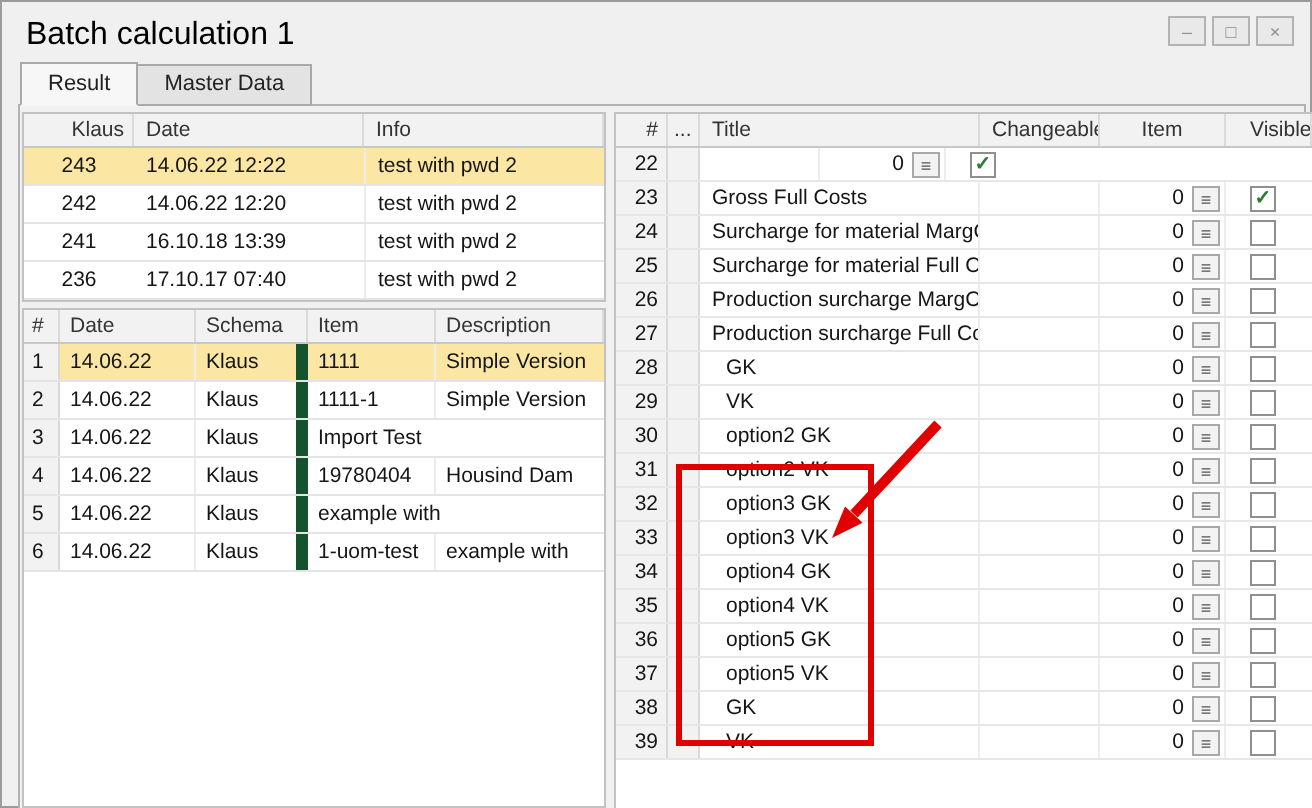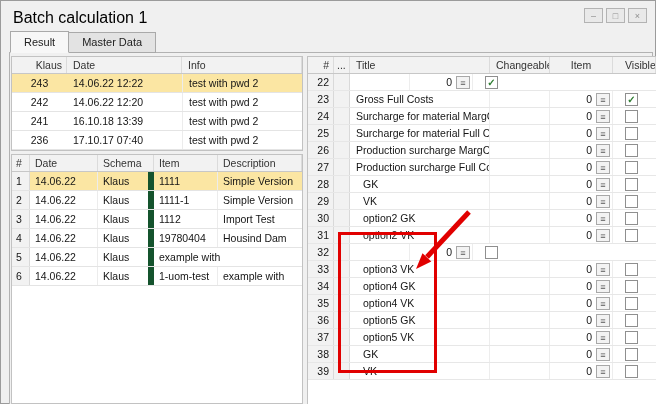--- a/index.html
+++ b/index.html
@@ -175,21 +175,20 @@
           <div class="cell ic-num rh">2</div>
           <div class="cell ic-date">14.06.22</div>
           <div class="cell ic-schema">Klaus</div>
           <div class="cell ic-item">1111-1</div>
           <div class="cell ic-desc">Simple Version</div>
         </div>
         <div class="grid-row i-row">
           <div class="cell ic-num rh">3</div>
           <div class="cell ic-date">14.06.22</div>
           <div class="cell ic-schema">Klaus</div>
-          <div class="cell ic-item">1112</div>
           <div class="cell ic-desc">Import Test</div>
         </div>
         <div class="grid-row i-row">
           <div class="cell ic-num rh">4</div>
           <div class="cell ic-date">14.06.22</div>
           <div class="cell ic-schema">Klaus</div>
           <div class="cell ic-item">19780404</div>
           <div class="cell ic-desc">Housind Dam</div>
         </div>
         <div class="grid-row i-row">
@@ -313,20 +312,21 @@
           <div class="cell sc-title indent">option2 VK</div>
           <div class="cell sc-chg"></div>
           <div class="cell sc-color"><span class="color-val">0</span><button class="color-btn">≡</button></div>
           <div class="cell sc-vis">
             <div class="checkbox"></div>
           </div>
         </div>
         <div class="s-row">
           <div class="cell sc-num rh">32</div>
           <div class="cell sc-dots rh"></div>
+          <div class="cell sc-title indent">option3 GK</div>
           <div class="cell sc-chg"></div>
           <div class="cell sc-color"><span class="color-val">0</span><button class="color-btn">≡</button></div>
           <div class="cell sc-vis">
             <div class="checkbox"></div>
           </div>
         </div>
         <div class="s-row">
           <div class="cell sc-num rh">33</div>
           <div class="cell sc-dots rh"></div>
           <div class="cell sc-title indent">option3 VK</div>

